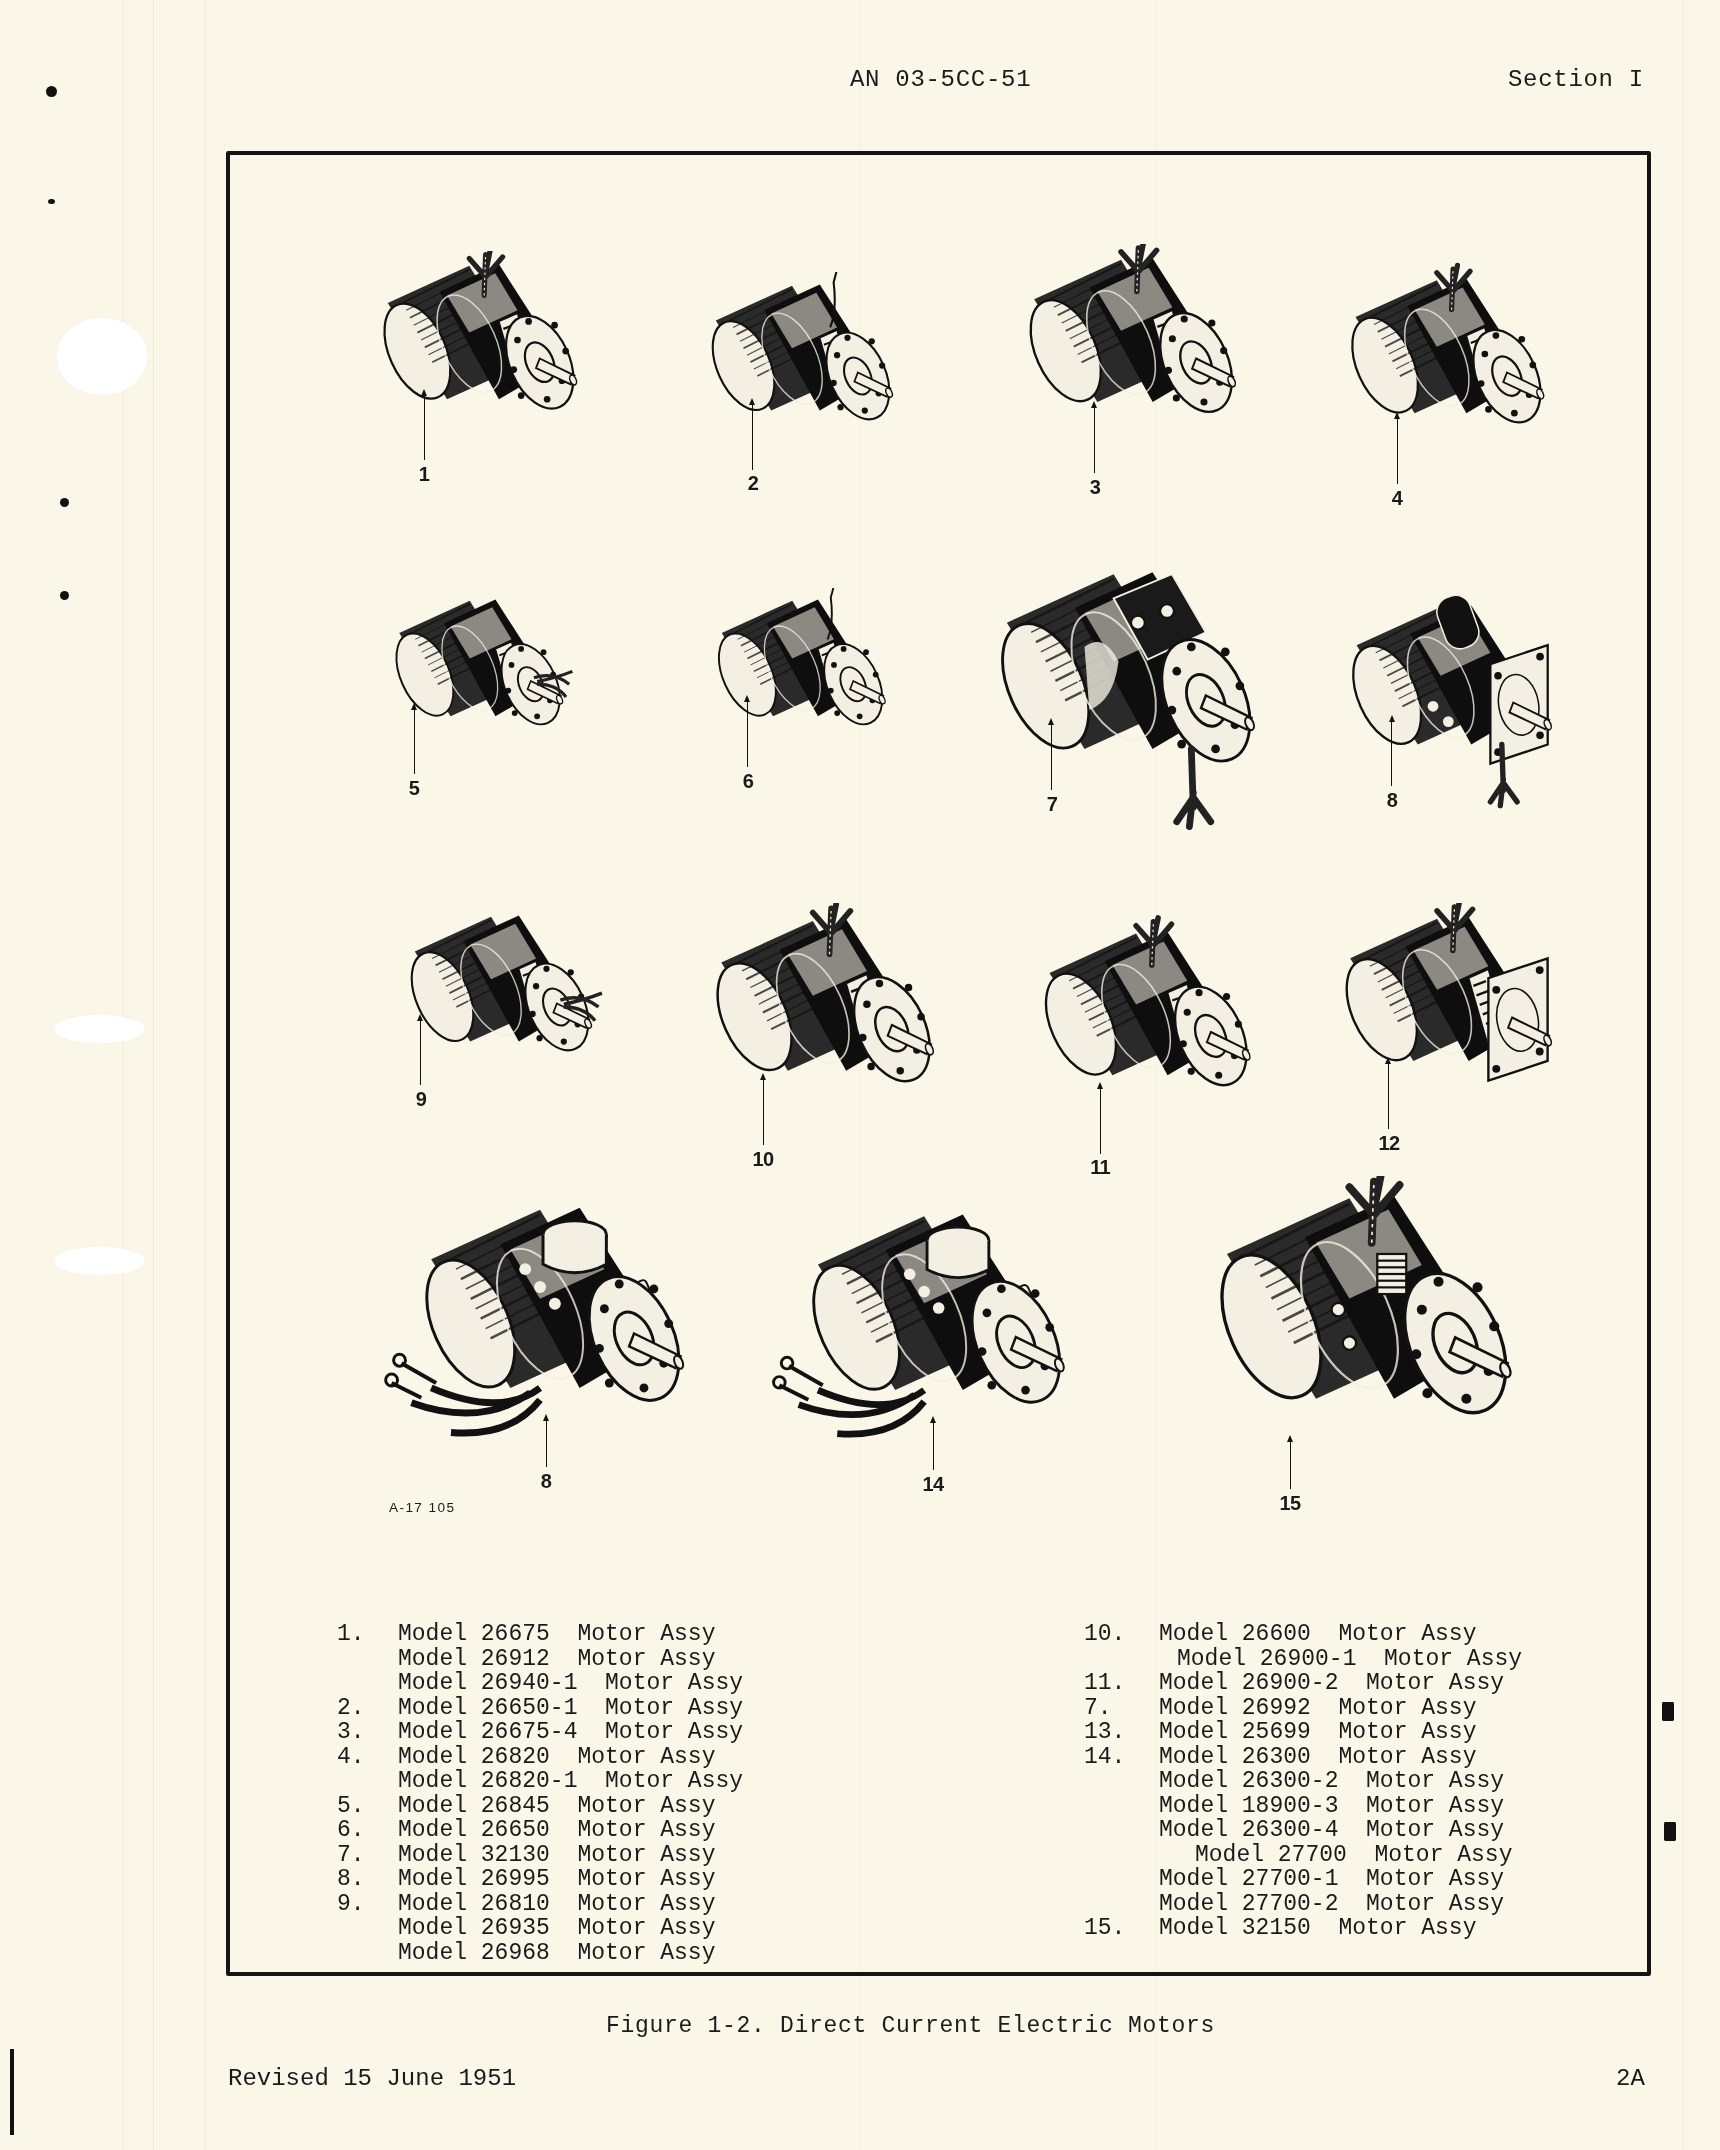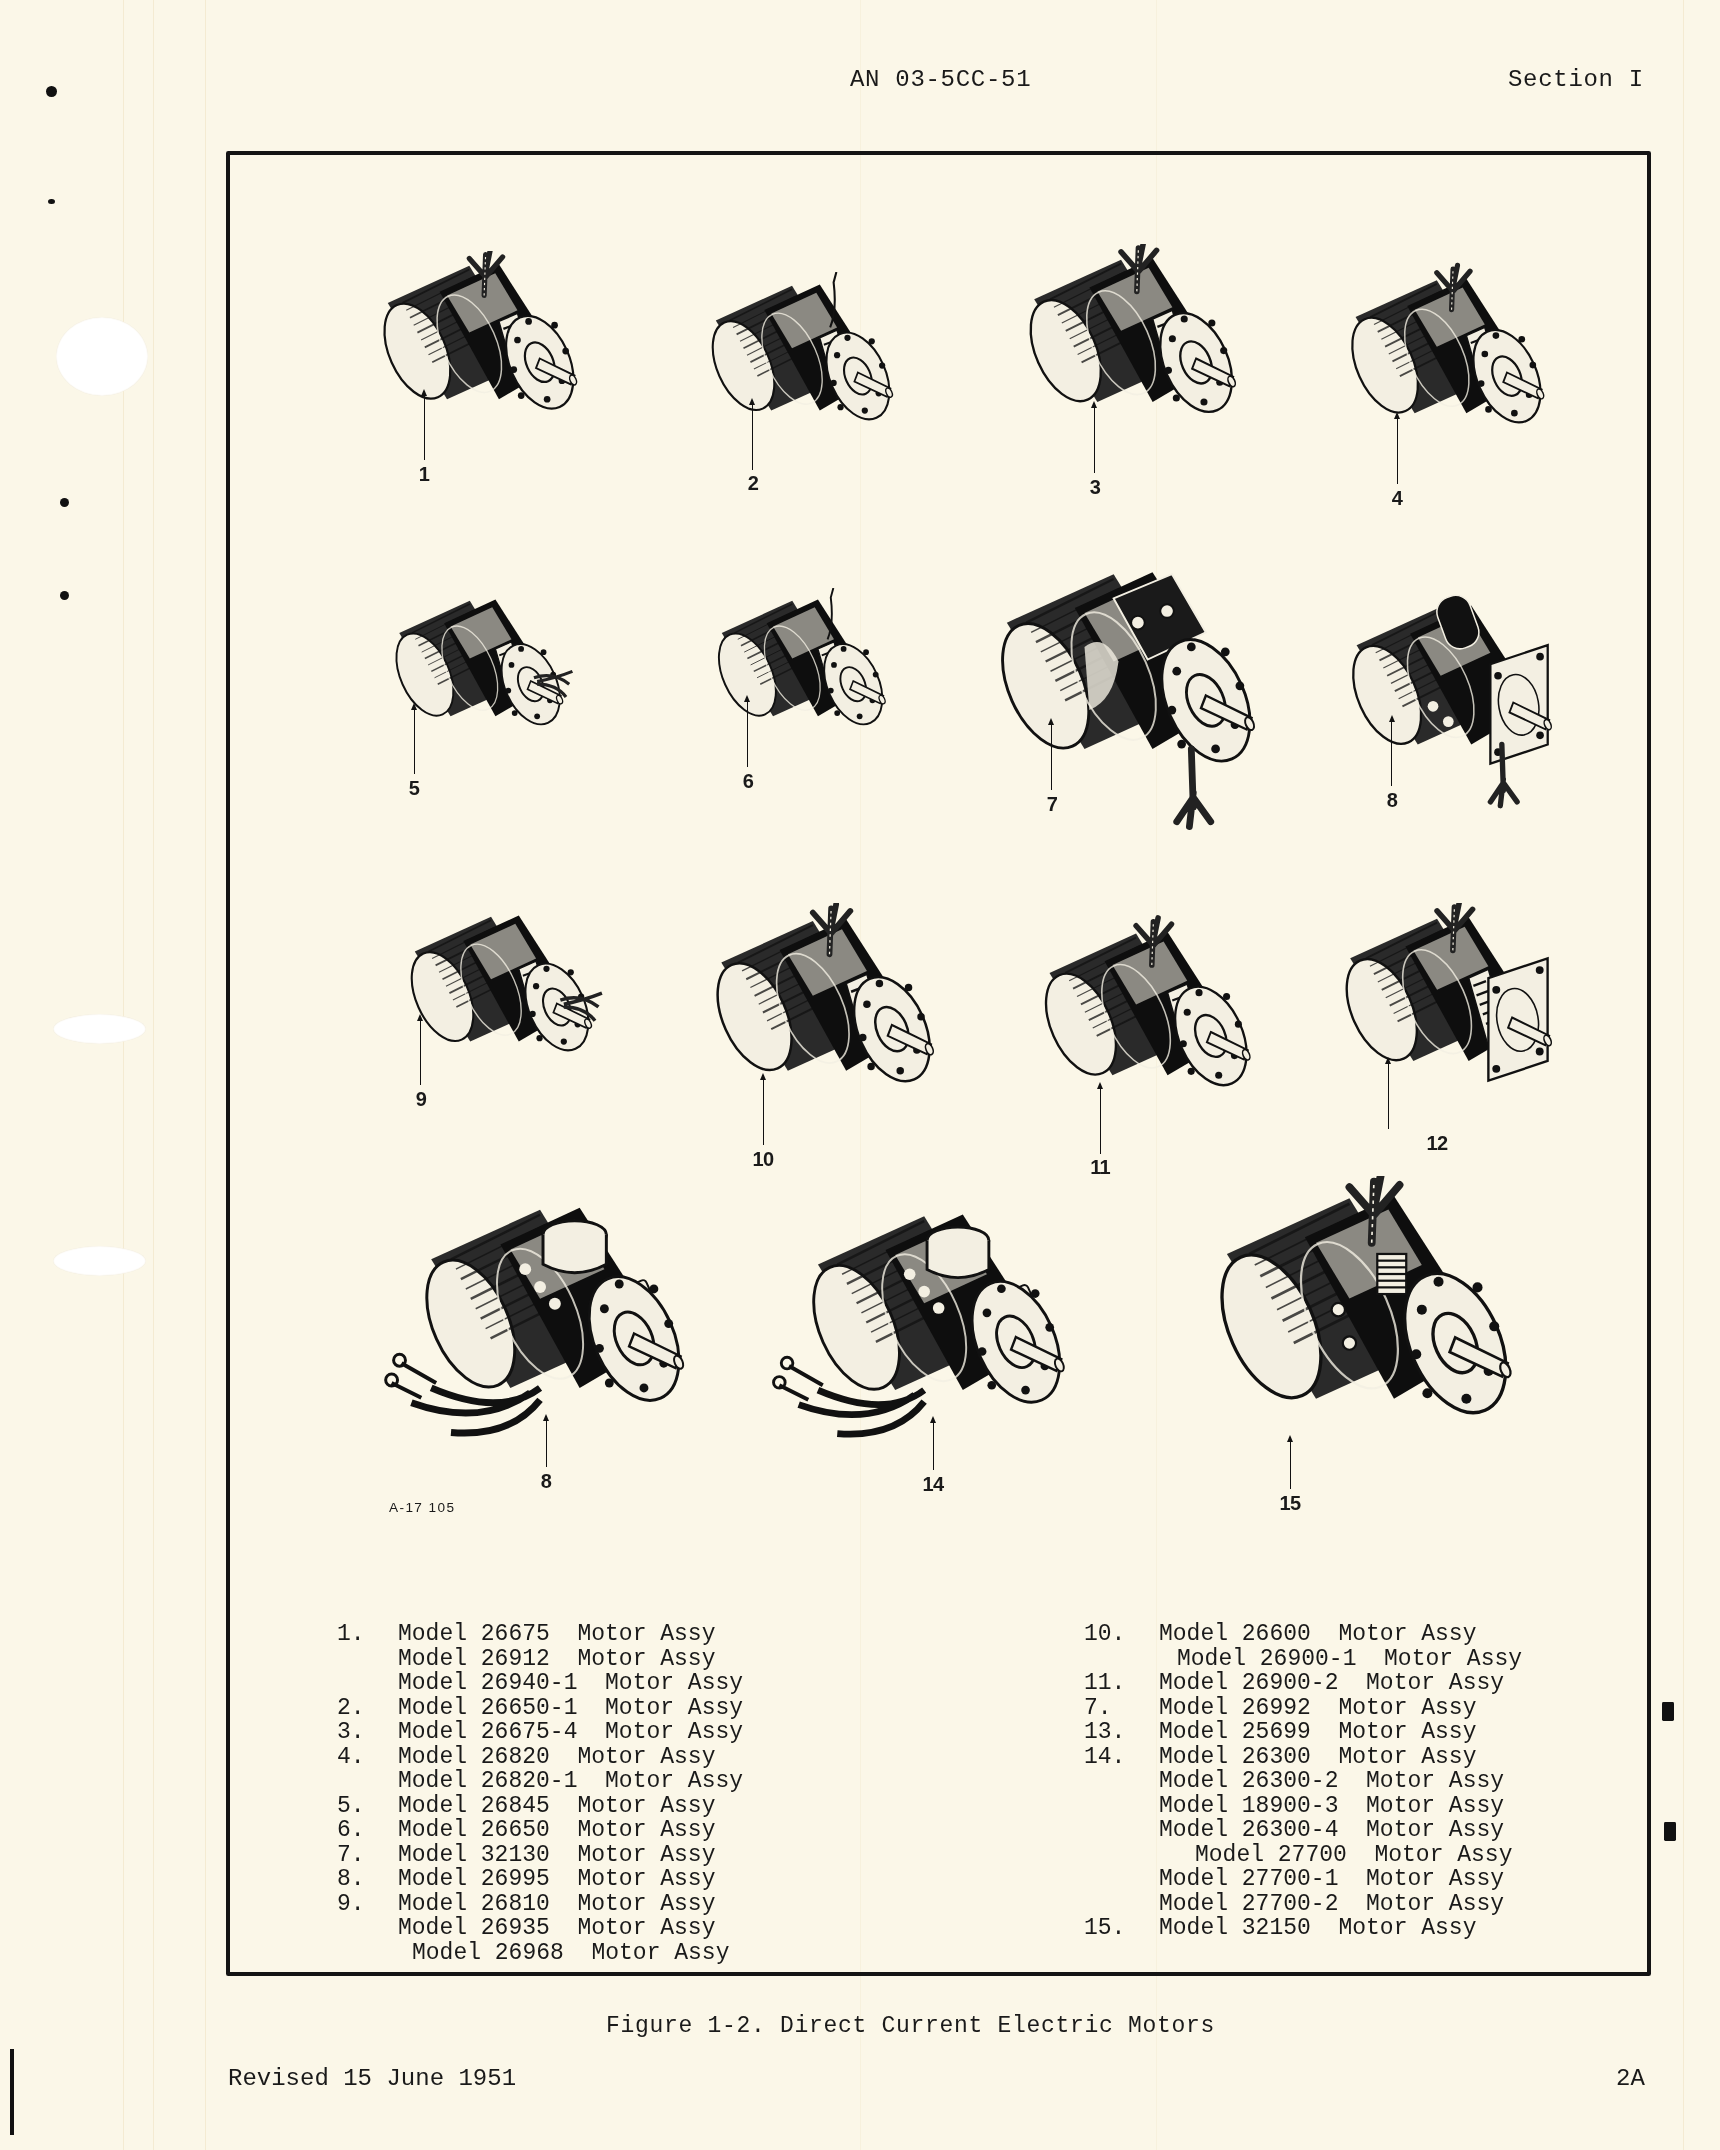--- a/index.html
+++ b/index.html
@@ -508,21 +508,21 @@
         <circle cx="225" cy="210" r="5" fill="#111"></circle>
         <circle cx="280" cy="188" r="5" fill="#111"></circle>
         <ellipse cx="252" cy="148" rx="26" ry="40" transform="rotate(-10 252 148)" fill="none" stroke="#111" stroke-width="2"></ellipse>
         <path d="M245 145 L292 168 L287 180 L240 158 Z" fill="#f3efe2" stroke="#111" stroke-width="2.5"></path>
         <ellipse cx="290" cy="174" rx="4" ry="7" transform="rotate(-24 290 174)" fill="#f3efe2" stroke="#111" stroke-width="2"></ellipse>
         <path d="M170 60 L172 5 M172 35 L150 10 M172 35 L195 8 M172 30 L178 0" stroke="#222" stroke-width="7" fill="none" stroke-linecap="round"></path>
         <path d="M170 60 L172 5" stroke="#f3efe2" stroke-width="1.5" stroke-dasharray="3 4" fill="none"></path>
       </svg></div>
     <div style="position: absolute; left: 1388px; width: 1.4px; background: rgb(17, 17, 17); top: 1063px; height: 66px;"></div>
     <div style="position: absolute; left: 1385px; top: 1057px; width: 0px; height: 0px; border-left: 3.6px solid transparent; border-right: 3.6px solid transparent; border-bottom: 7.2px solid rgb(17, 17, 17);"></div>
-    <div class="callout" style="left: 1437px; top: 1132px;">12</div>
+    <div class="callout" style="left: 1389px; top: 1132px;">12</div>
     <div class="motor" style="left: 366px; top: 1190px; width: 358px; height: 287px;"><svg width="358" height="287" viewBox="0 0 310 290" preserveAspectRatio="xMidYMid meet">
         <path d="M40 70 L150 20 L230 150 L120 200 Z" fill="#2a2a2a"></path>
         <ellipse cx="80" cy="135" rx="38" ry="68" transform="rotate(-24 80 135)" fill="#f3efe2" stroke="#111" stroke-width="3"></ellipse>
         <line x1="60" y1="70" x2="150" y2="25" stroke="#111" stroke-width="2.5" opacity=".75"></line>
         <line x1="65" y1="80" x2="155" y2="35" stroke="#111" stroke-width="1.5" opacity=".75"></line>
         <line x1="70" y1="90" x2="160" y2="45" stroke="#111" stroke-width="2.5" opacity=".75"></line>
         <line x1="75" y1="100" x2="165" y2="55" stroke="#111" stroke-width="1.5" opacity=".75"></line>
         <line x1="80" y1="110" x2="170" y2="65" stroke="#111" stroke-width="2.5" opacity=".75"></line>
         <line x1="85" y1="120" x2="175" y2="75" stroke="#111" stroke-width="1.5" opacity=".75"></line>
         <line x1="90" y1="130" x2="180" y2="85" stroke="#111" stroke-width="2.5" opacity=".75"></line>
@@ -650,21 +650,21 @@
     <div class="legend-row"><span class="num">2.</span><span class="model" style="left: 61px;">Model 26650-1  Motor Assy</span></div>
     <div class="legend-row"><span class="num">3.</span><span class="model" style="left: 61px;">Model 26675-4  Motor Assy</span></div>
     <div class="legend-row"><span class="num">4.</span><span class="model" style="left: 61px;">Model 26820  Motor Assy</span></div>
     <div class="legend-row"><span class="num"></span><span class="model" style="left: 61px;">Model 26820-1  Motor Assy</span></div>
     <div class="legend-row"><span class="num">5.</span><span class="model" style="left: 61px;">Model 26845  Motor Assy</span></div>
     <div class="legend-row"><span class="num">6.</span><span class="model" style="left: 61px;">Model 26650  Motor Assy</span></div>
     <div class="legend-row"><span class="num">7.</span><span class="model" style="left: 61px;">Model 32130  Motor Assy</span></div>
     <div class="legend-row"><span class="num">8.</span><span class="model" style="left: 61px;">Model 26995  Motor Assy</span></div>
     <div class="legend-row"><span class="num">9.</span><span class="model" style="left: 61px;">Model 26810  Motor Assy</span></div>
     <div class="legend-row"><span class="num"></span><span class="model" style="left: 61px;">Model 26935  Motor Assy</span></div>
-    <div class="legend-row"><span class="num"></span><span class="model" style="left: 61px; margin-left: 14px;">Model 26968  Motor Assy</span></div>
+    <div class="legend-row"><span class="num"></span><span class="model" style="left: 61px;">Model 26968  Motor Assy</span></div>
   </div>
 <div class="legend-col" id="legend-right" style="left:1084px;top:1622px;width:487px;">
     <div class="legend-row"><span class="num">10.</span><span class="model" style="left: 75px;">Model 26600  Motor Assy</span></div>
     <div class="legend-row"><span class="num"></span><span class="model" style="left: 93px;">Model 26900-1  Motor Assy</span></div>
     <div class="legend-row"><span class="num">11.</span><span class="model" style="left: 75px;">Model 26900-2  Motor Assy</span></div>
     <div class="legend-row"><span class="num">7.</span><span class="model" style="left: 75px;">Model 26992  Motor Assy</span></div>
     <div class="legend-row"><span class="num">13.</span><span class="model" style="left: 75px;">Model 25699  Motor Assy</span></div>
     <div class="legend-row"><span class="num">14.</span><span class="model" style="left: 75px;">Model 26300  Motor Assy</span></div>
     <div class="legend-row"><span class="num"></span><span class="model" style="left: 75px;">Model 26300-2  Motor Assy</span></div>
     <div class="legend-row"><span class="num"></span><span class="model" style="left: 75px;">Model 18900-3  Motor Assy</span></div>

